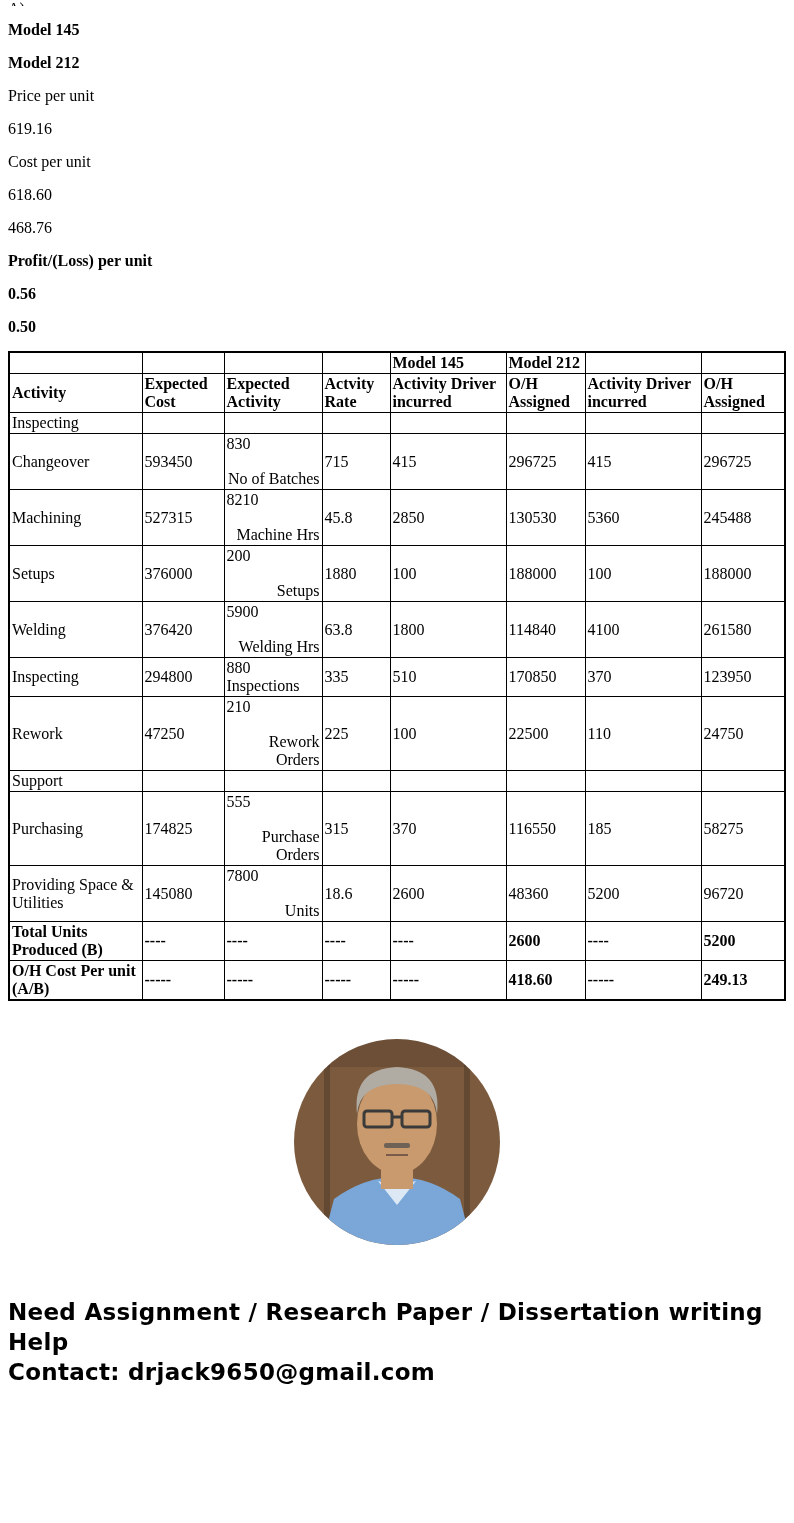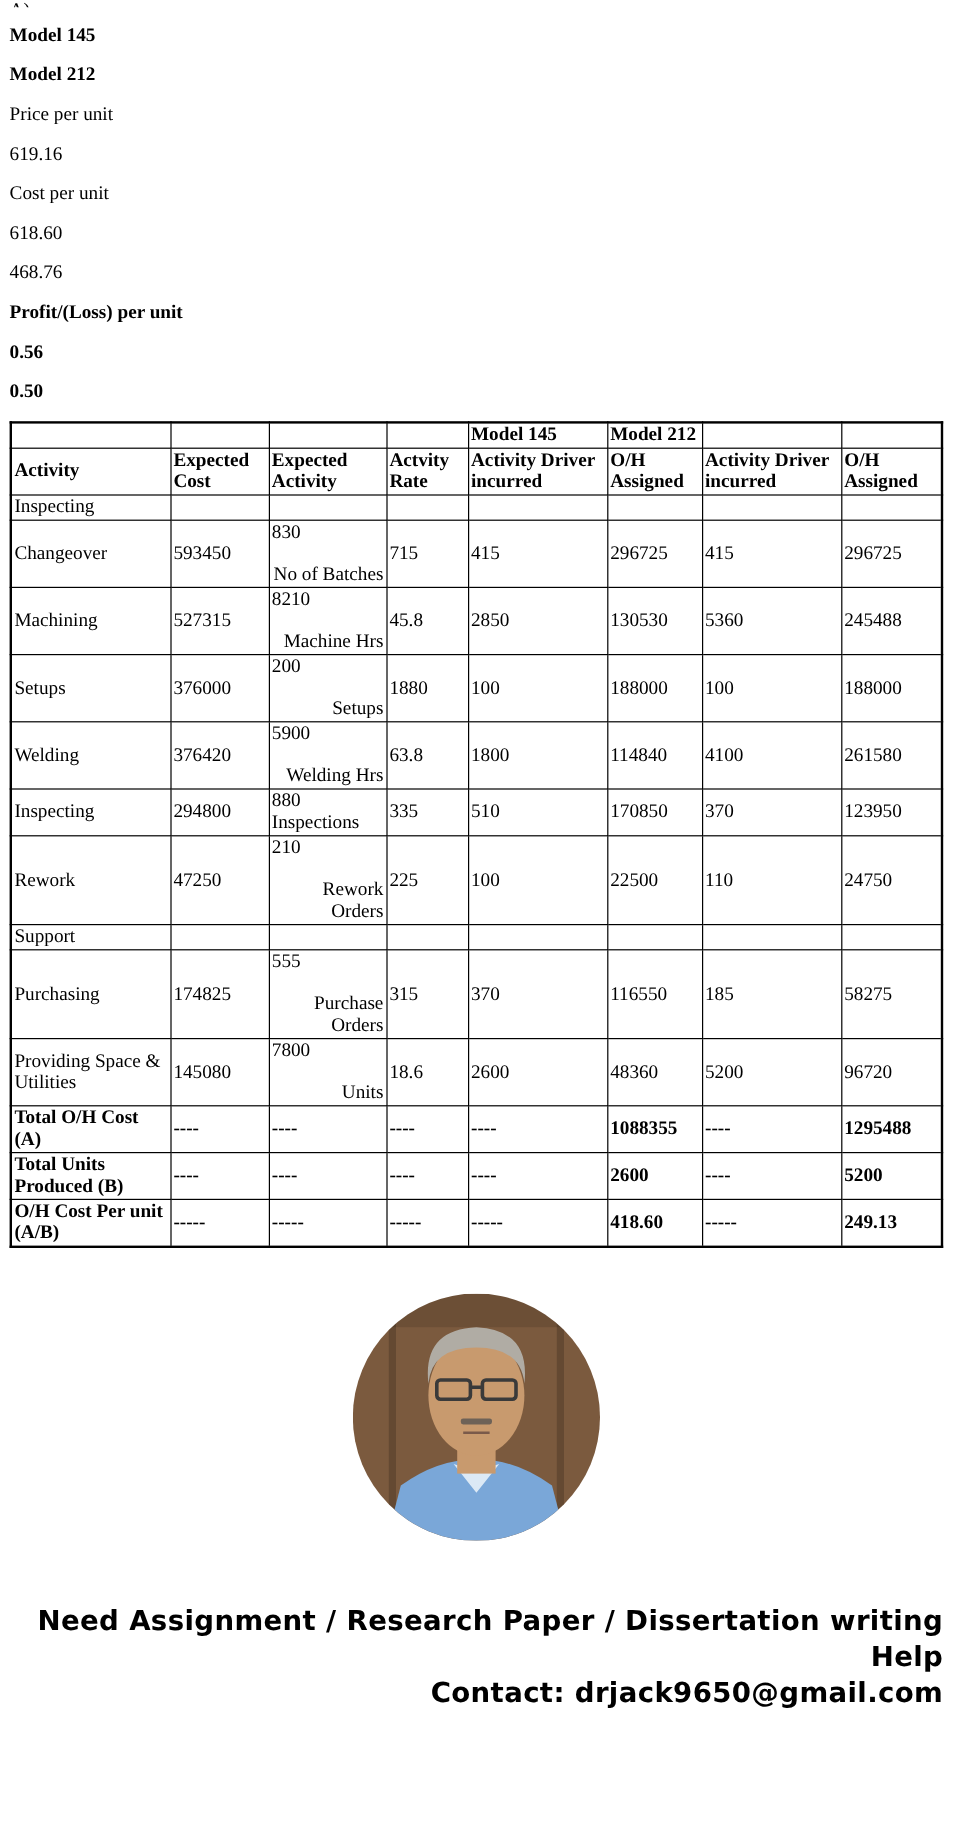--- a/index.html
+++ b/index.html
@@ -42,21 +42,21 @@
     height: 206px;
     border-radius: 50%;
     overflow: hidden;
     margin: 38px auto 0 auto;
   }
   .avatar svg { display: block; }
 
   .footer {
     margin-top: 52px;
     margin-bottom: 24px;
-    text-align: right;
+    text-align: left;
     font-family: "DejaVu Sans", sans-serif;
     font-weight: bold;
     font-size: 23px;
     line-height: 30px;
     letter-spacing: 0.3px;
   }
 </style>
 </head>
 <body>
 
@@ -222,30 +222,20 @@
         <td>145080</td>
         <td>
           <div>7800</div>
           <div class="gap">Units</div>
         </td>
         <td>18.6</td>
         <td>2600</td>
         <td>48360</td>
         <td>5200</td>
         <td>96720</td>
-      </tr>
-      <tr class="b">
-        <td>Total O/H Cost (A)</td>
-        <td>----</td>
-        <td>----</td>
-        <td>----</td>
-        <td>----</td>
-        <td>1088355</td>
-        <td>----</td>
-        <td>1295488</td>
       </tr>
       <tr class="b">
         <td>Total Units Produced (B)</td>
         <td>----</td>
         <td>----</td>
         <td>----</td>
         <td>----</td>
         <td>2600</td>
         <td>----</td>
         <td>5200</td>

